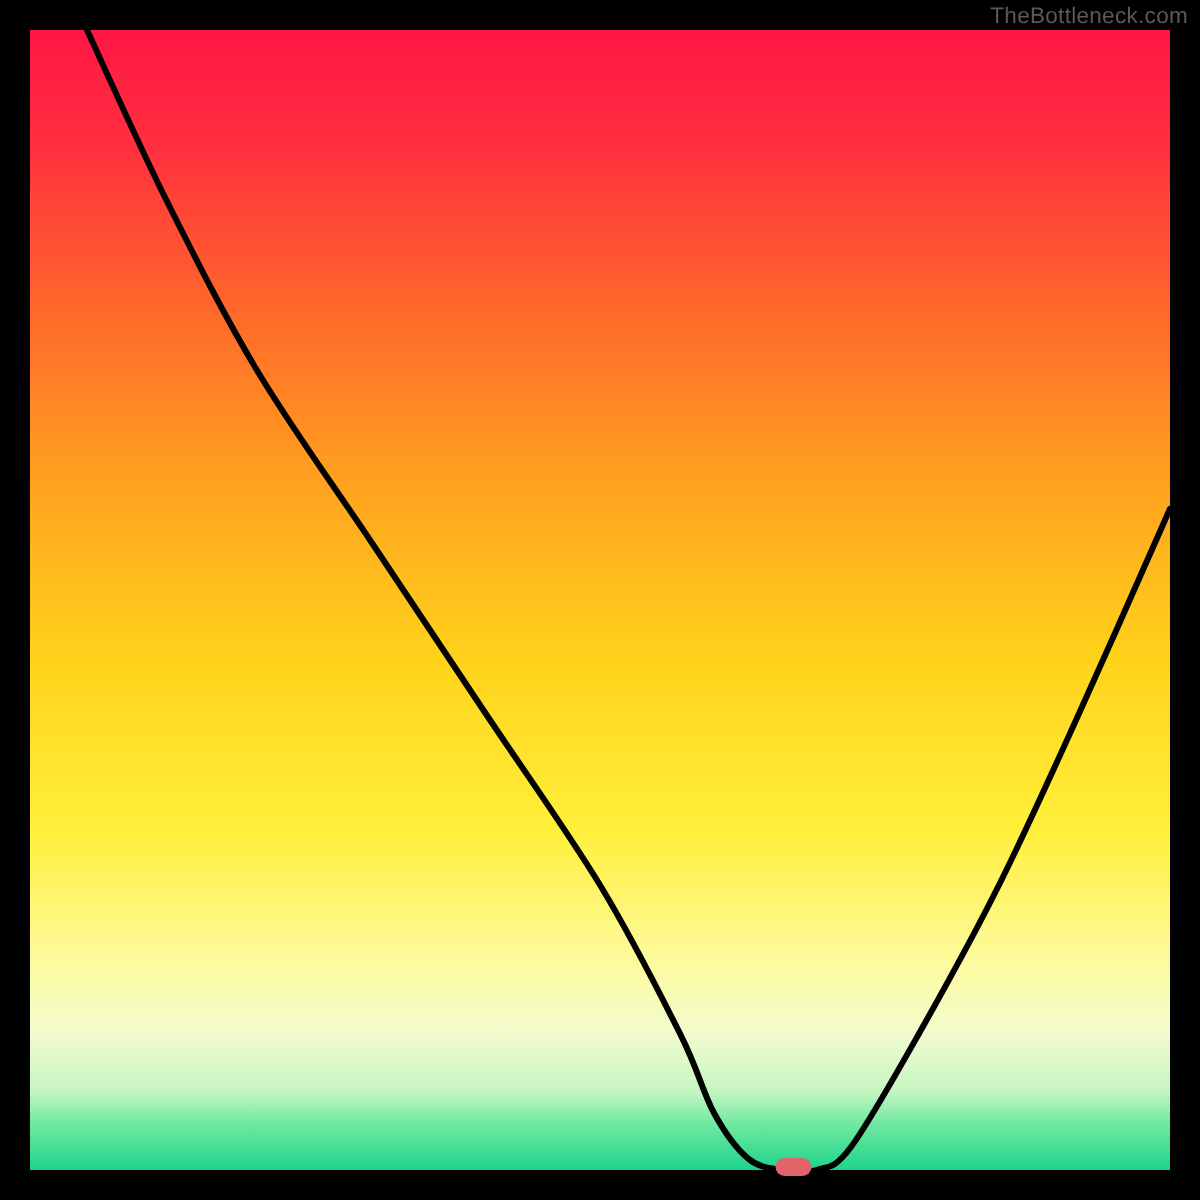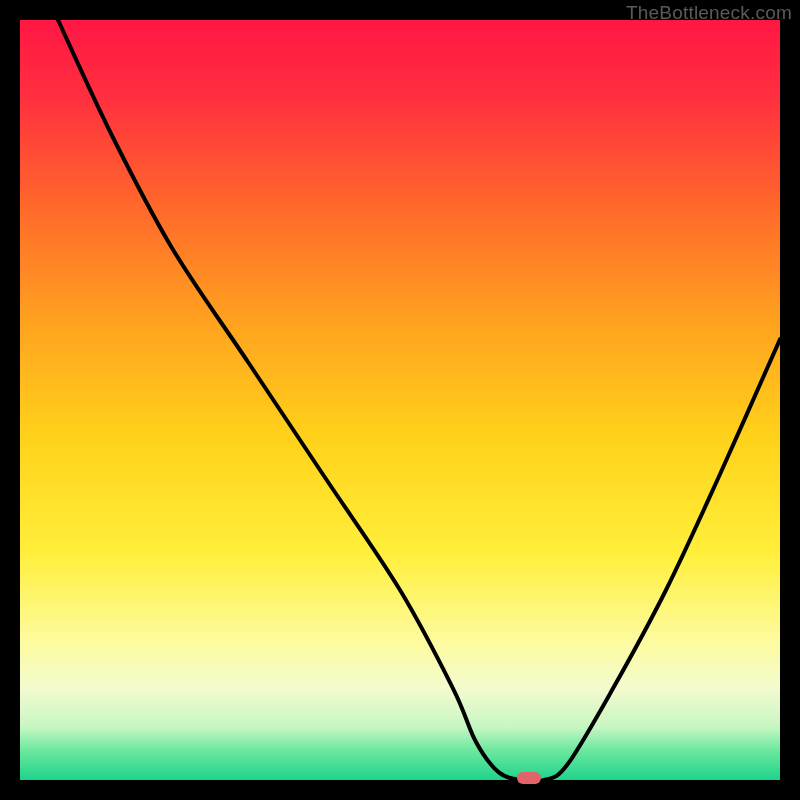--- a/index.html
+++ b/index.html
@@ -14,21 +14,21 @@
     position: relative;
     width: 800px;
     height: 800px;
     background: #000;
   }
   .watermark {
     position: absolute;
     top: 2px;
     right: 8px;
     color: #5a5a5a;
-    font-size: 19px;
+    font-size: 15px;
     letter-spacing: 0.2px;
     z-index: 10;
   }
   .plot {
     position: absolute;
     left: 20px;
     top: 20px;
     width: 760px;
     height: 760px;
   }

